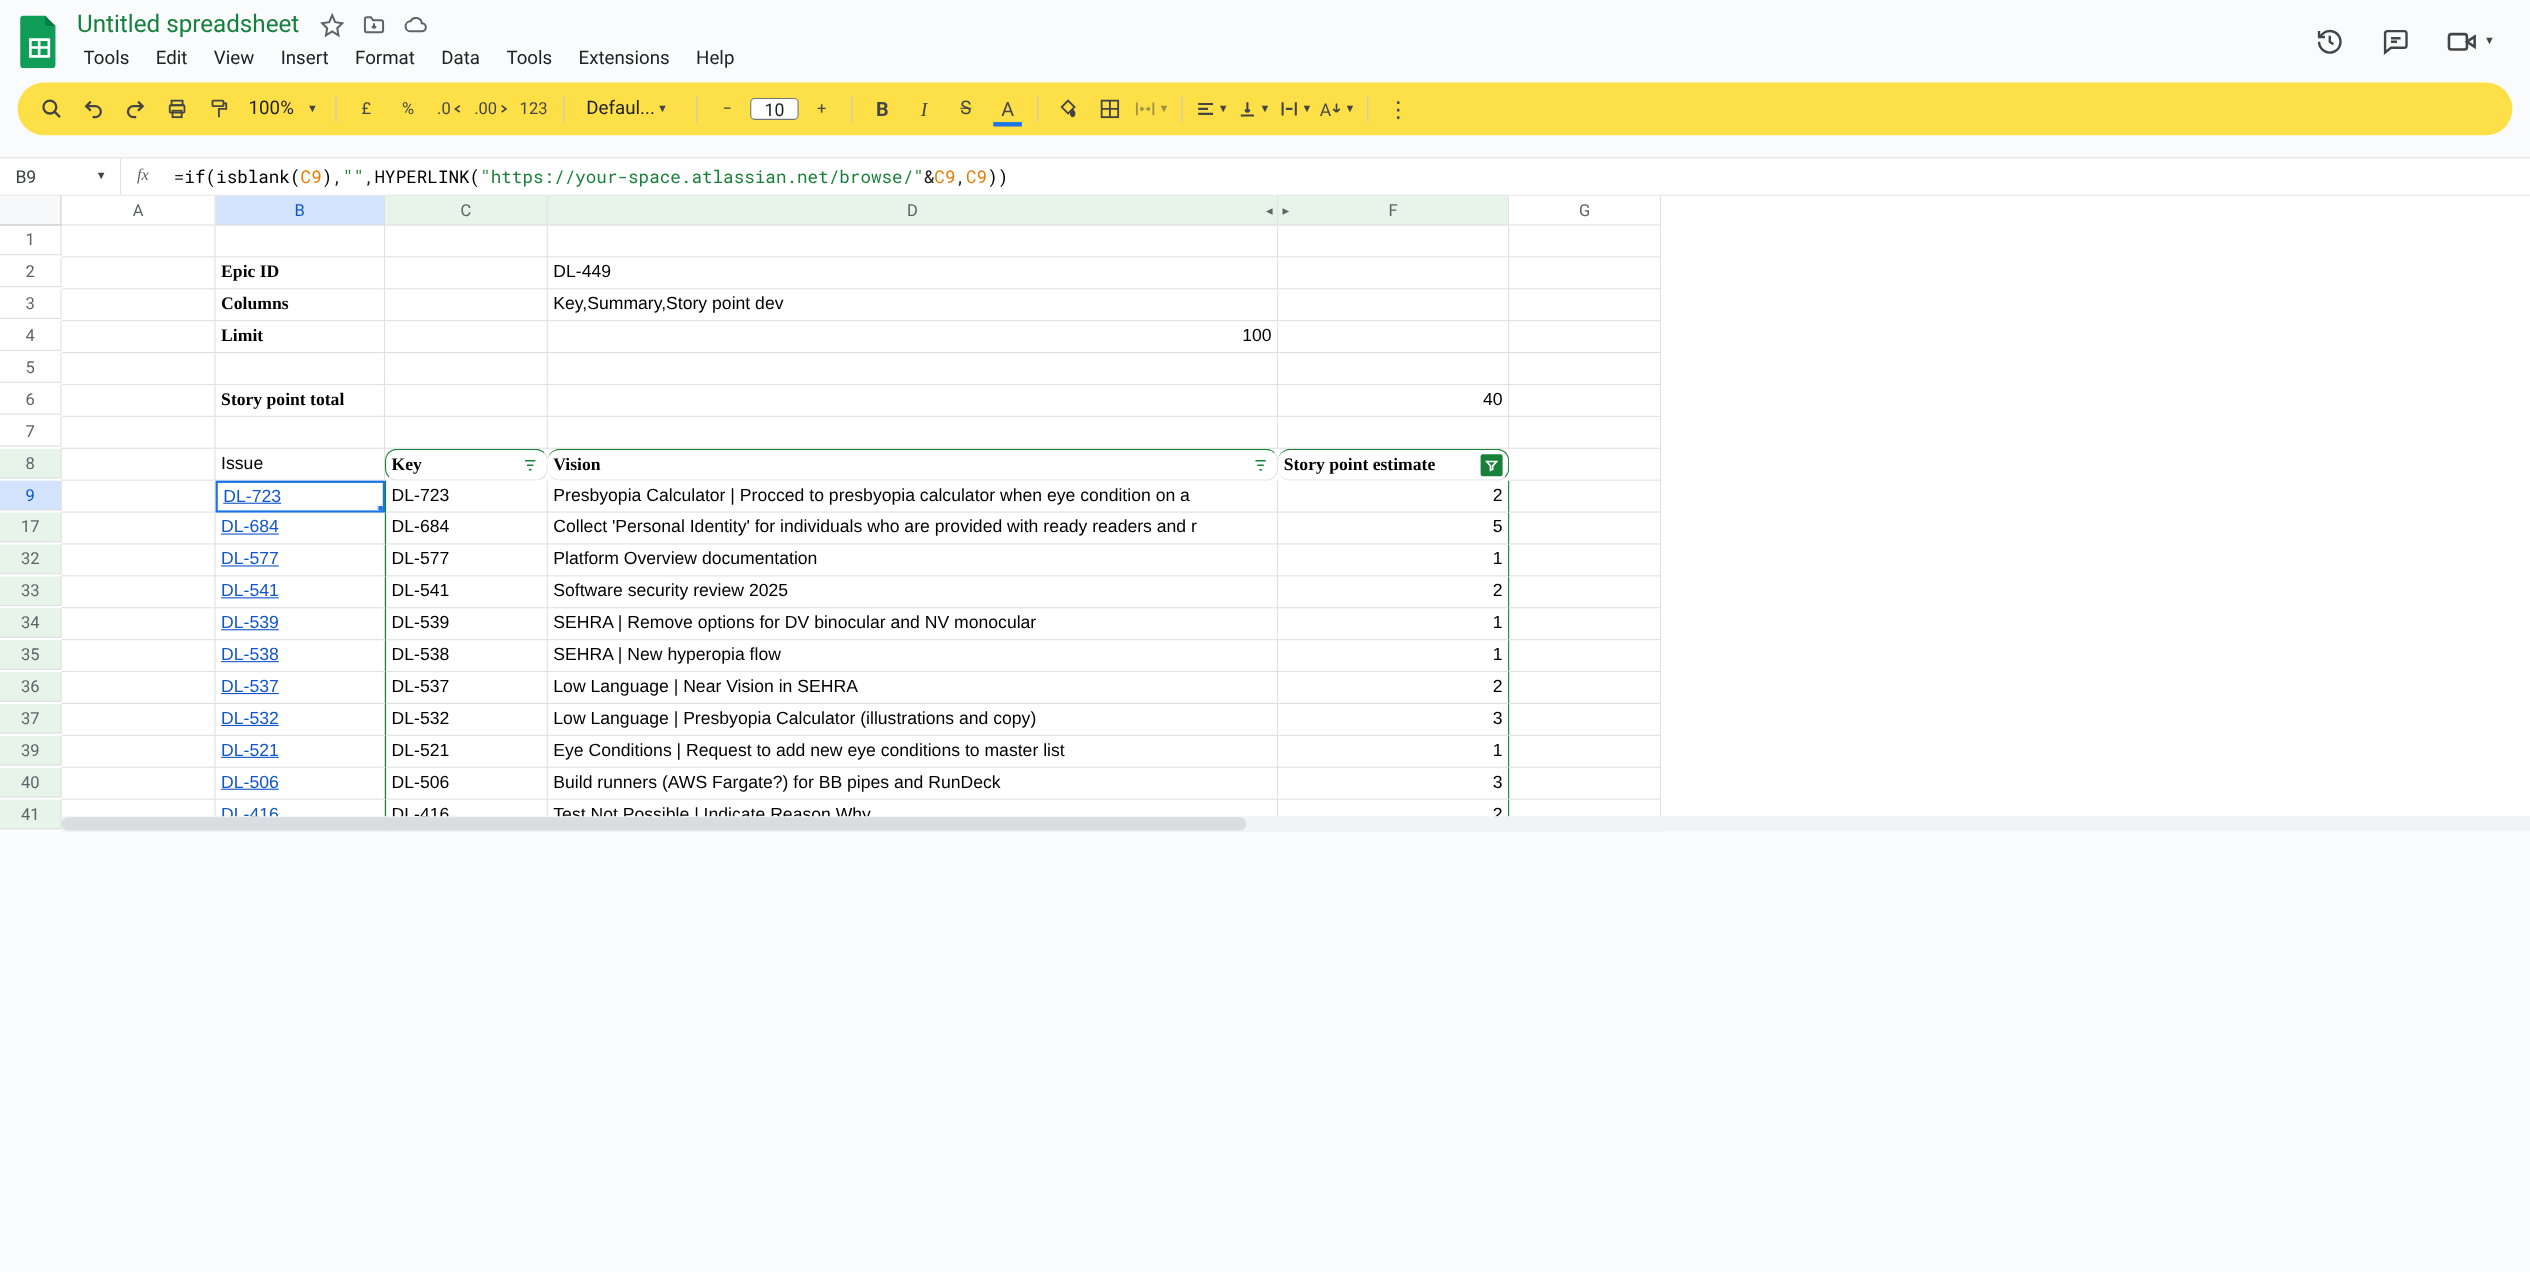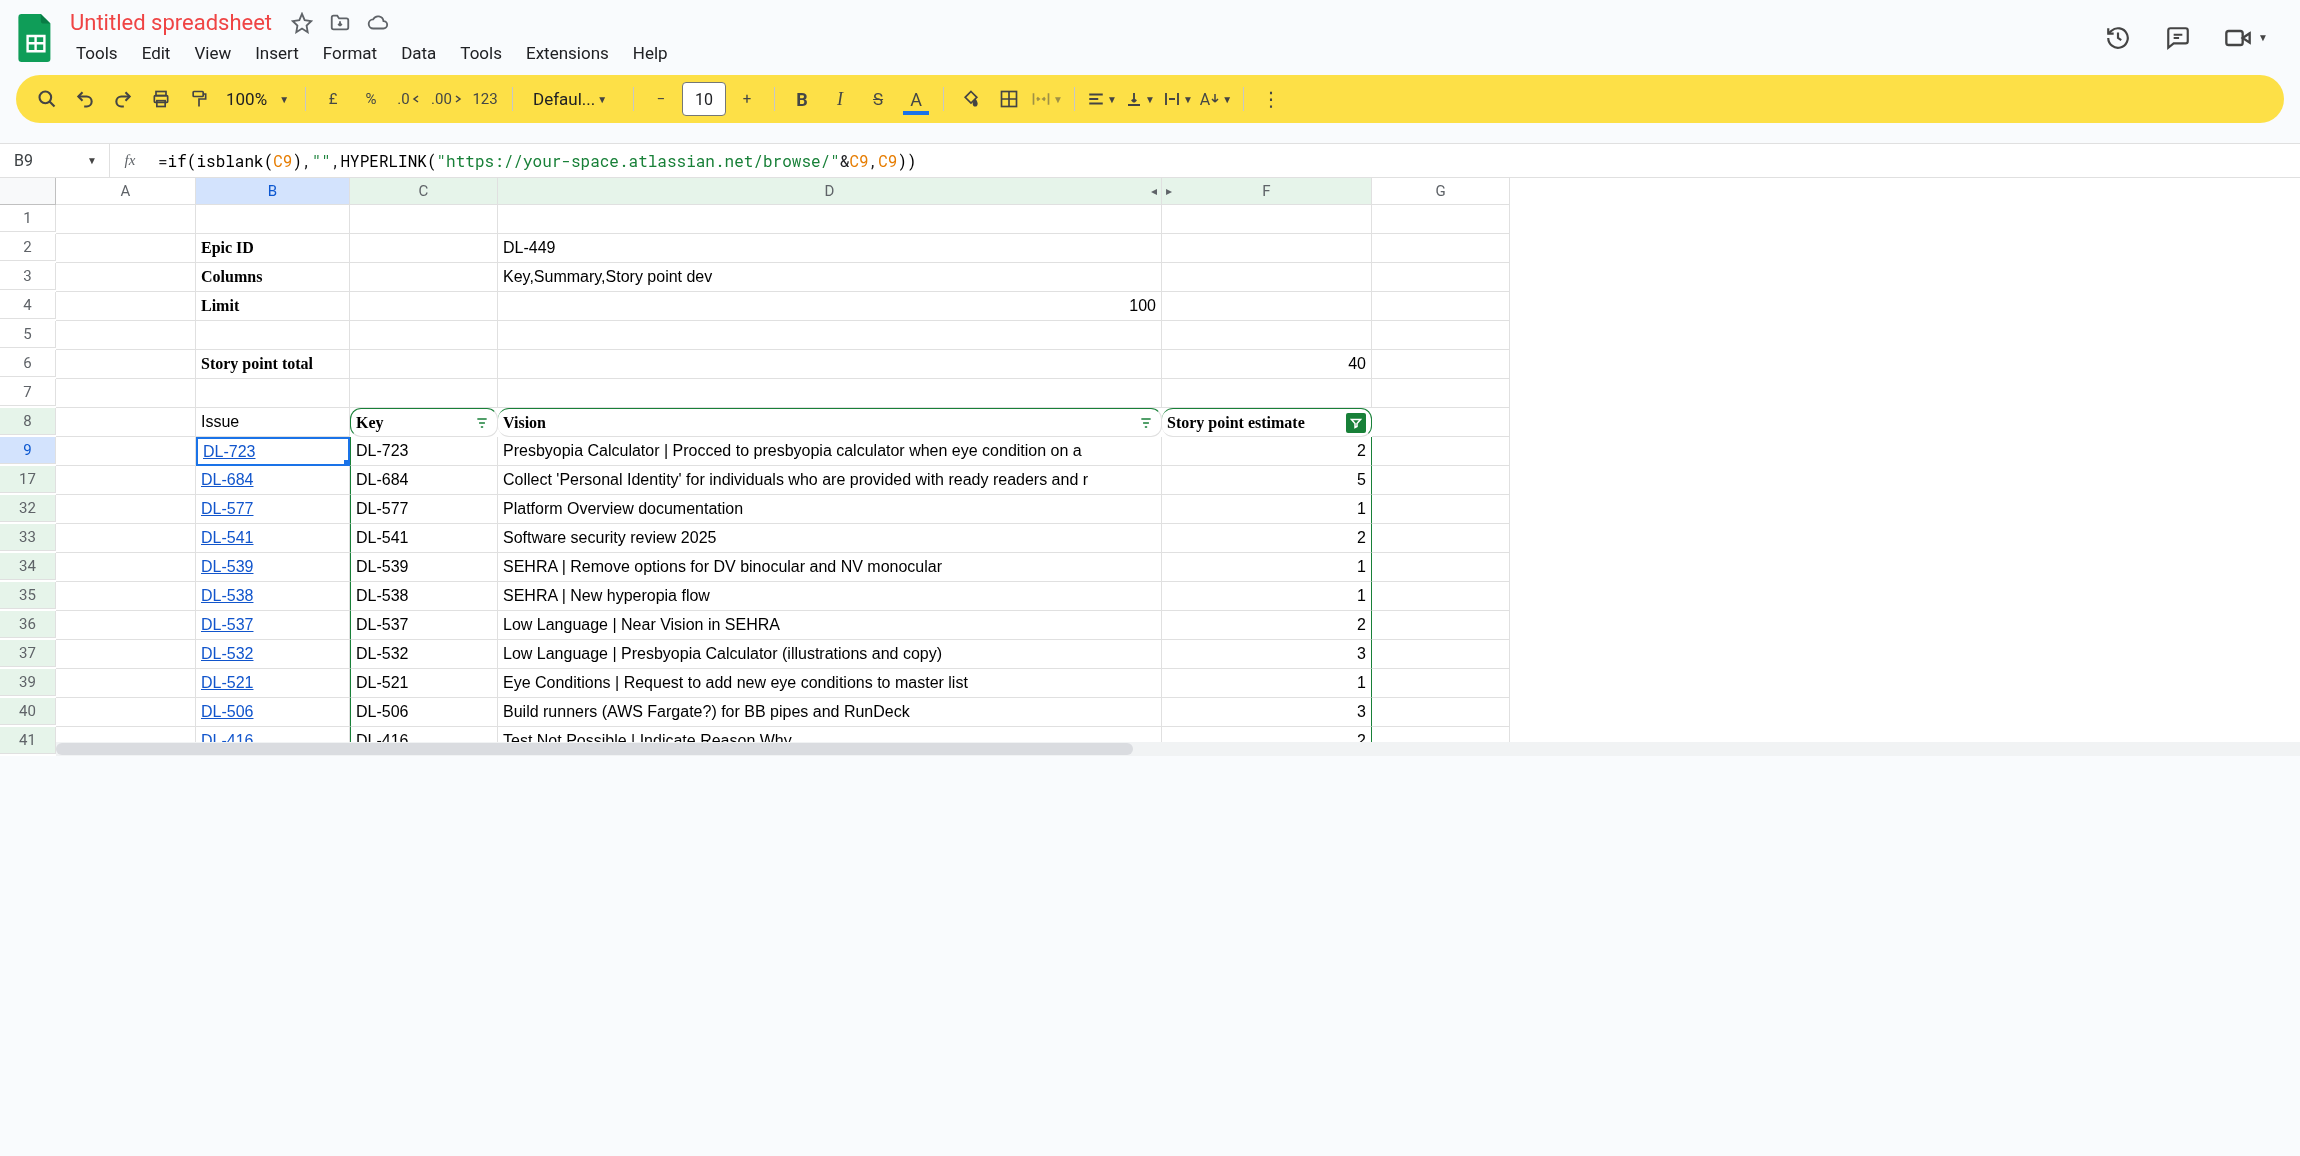--- a/index.html
+++ b/index.html
@@ -4,35 +4,35 @@
 <style>
 * { box-sizing: border-box; margin: 0; padding: 0; }
 body { font-family: "Google Sans", Roboto, Arial, sans-serif; font-size: 14px; background: #f9fbfd; color: #202124; overflow: hidden; }
 
 
 .header { display: flex; align-items: center; padding: 8px 16px; gap: 10px; }
 .logo { width: 40px; height: 52px; display:flex; align-items:center; justify-content:center; }
 .logo svg { width: 36px; height: 48px; }
 .title-area { flex: 1; display: flex; flex-direction: column; gap: 2px; }
 .title-row { display: flex; align-items: center; gap: 14px; }
-.doc-title { font-size: 22px; color: #ef4444; padding: 2px 4px; }
+.doc-title { font-size: 22px; color: #15803d; padding: 2px 4px; }
 .title-icon { width: 24px; height: 24px; color: #5f6368; display:flex; align-items:center; justify-content:center; cursor:pointer; }
 .menu-bar { display: flex; gap: 4px; }
 .menu-item { padding: 4px 10px; font-size: 17px; color: #202124; cursor: pointer; border-radius: 4px; }
 .header-right { display: flex; align-items:center; gap: 32px; padding-right: 16px; }
 .hdr-icon { width: 28px; height: 28px; color: #444; display:flex; align-items:center; justify-content:center; cursor:pointer; }
 .meet-group { display:flex; align-items:center; gap:4px; }
 
 
 .toolbar { margin: 0 16px 8px; background: #fde047; border-radius: 32px; padding: 6px 14px; display: flex; align-items: center; gap: 4px; height: 48px; }
 .tb-btn { min-width: 34px; height: 34px; display:flex; align-items:center; justify-content:center; color: #444746; cursor:pointer; border-radius:4px; font-size:15px; }
 .tb-sep { width: 1px; height: 24px; background: #c7c7c7; margin: 0 6px; }
 .zoom { font-size: 17px; color:#202124; padding: 0 6px; display:flex; align-items:center; gap:10px;}
 .font-select { font-size: 17px; color:#202124; padding: 0 10px; display:flex; align-items:center; min-width:100px;}
-.font-size-box { border: 1px solid #747775; border-radius: 4px; width: 44px; height: 34px; display:flex; align-items:center; justify-content:center; background:#fff; font-size:16px;}
+.font-size-box { border: 1px solid #747775; border-radius: 4px; width: 44px; height: 20px; display:flex; align-items:center; justify-content:center; background:#fff; font-size:16px;}
 .a-underline { position:relative; }
 .a-underline::after { content:""; position:absolute; left:4px; right:4px; bottom:1px; height:4px; background:#1a73e8; }
 .caret { font-size: 10px; color:#444; margin-left:2px; }
 
 
 .formula-row { display:flex; align-items:center; border-top:1px solid #e0e0e0; border-bottom:1px solid #e0e0e0; height:35px; background:#fff;margin-top:20px; }
 .name-box { width: 110px; display:flex; align-items:center; justify-content:space-between; padding: 0 12px 0 14px; font-size:16px; color:#3c4043; border-right:1px solid #e0e0e0; height:100%; }
 .fx-label { width:40px; text-align:center; font-style:italic; color:#5f6368; font-size:15px; font-family: Georgia, serif; }
 .formula-bar { flex:1; padding: 0 8px; font-family: "Roboto Mono", Consolas, monospace; font-size:16px; white-space:nowrap; overflow:hidden; color:#202124; }
 .formula-bar .fn { color:#000; }

